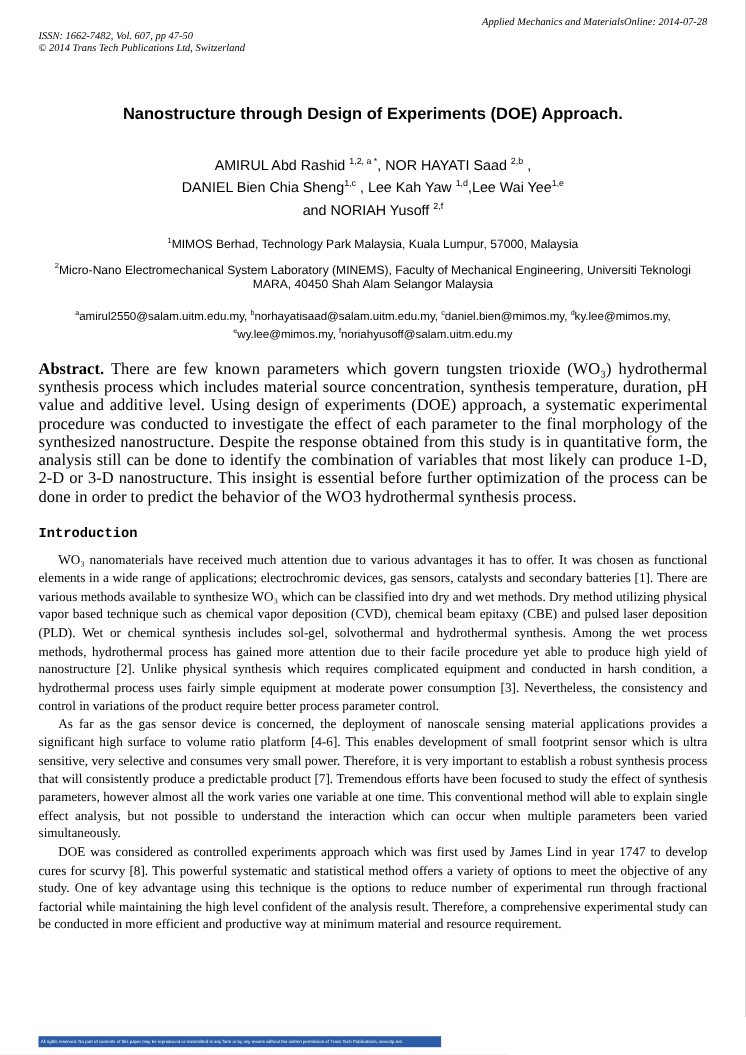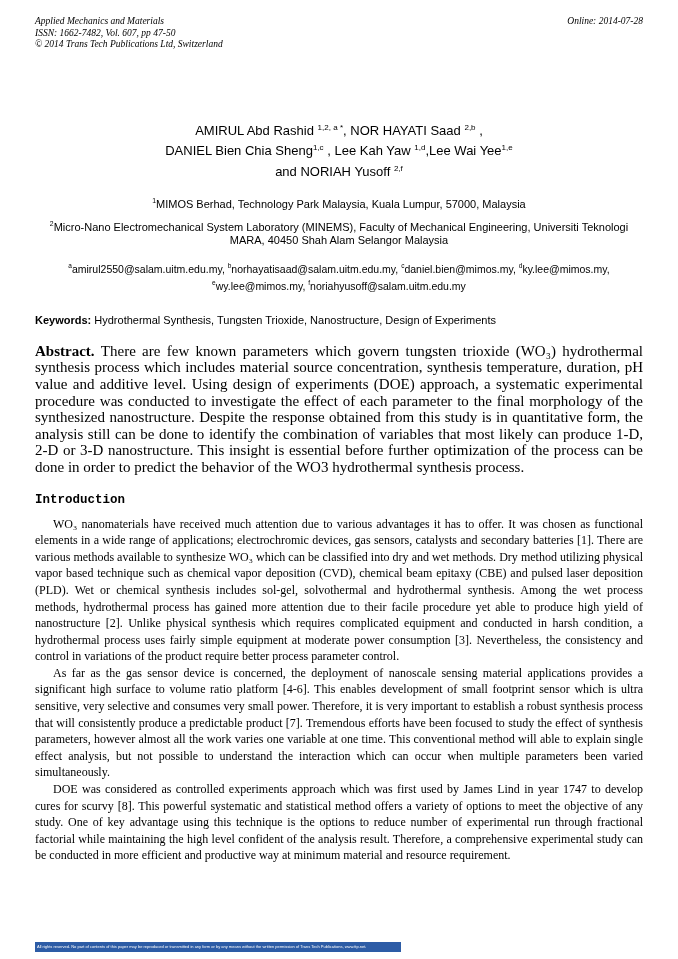--- a/index.html
+++ b/index.html
@@ -9,21 +9,21 @@
     margin:0 auto;
     background:#ffffff;
     box-sizing:border-box;
     padding:16px 35px 0 35px;
     font-family:"Liberation Serif", serif;
     color:#000;
     overflow:hidden;
   }
   
   .hdr { font-style:italic; font-size:9.5px; line-height:11.5px; }
-  .hdr-row { display:flex; justify-content:space-between; }
+  .hdr-row { display:flex; justify-content:flex-end; }
   
   .title {
     font-family:"Liberation Sans", sans-serif;
     font-weight:bold; font-size:15px; line-height:19px;
     text-align:center; margin:24px 18px 0 18px;
   }
   .authors {
     margin-top:25px; text-align:center;
     font-family:"Liberation Sans", sans-serif;
     font-size:13px; line-height:17.5px;
@@ -81,34 +81,34 @@
     <div class="hdr-row">
       <span>Applied Mechanics and Materials</span>
       <span>Online: 2014-07-28</span>
     </div>
     <div>ISSN: 1662-7482, Vol. 607, pp 47-50</div>
     <div>© 2014 Trans Tech Publications Ltd, Switzerland</div>
   </div>
 
   <h1 class="title">
     <br>
+    <span>Nanostructure through Design of Experiments (DOE) Approach.</span>
   </h1>
 
   <div class="authors">
     <div><span>AMIRUL Abd Rashid </span><span class="sup">1,2, a *</span><span>, NOR HAYATI Saad </span><span class="sup">2,b</span><span> ,</span></div>
     <div><span>DANIEL Bien Chia Sheng</span><span class="sup">1,c</span><span> , Lee Kah Yaw </span><span class="sup">1,d</span><span>,Lee Wai Yee</span><span class="sup">1,e</span></div>
     <div><span>and NORIAH  Yusoff </span><span class="sup">2,f</span></div>
   </div>
 
   <div class="affil affil-1"><span class="sup">1</span><span>MIMOS Berhad, Technology Park Malaysia, Kuala Lumpur, 57000, Malaysia</span></div>
   <div class="affil affil-2"><span class="sup">2</span><span>Micro-Nano Electromechanical System Laboratory (MINEMS), Faculty of Mechanical Engineering, Universiti Teknologi MARA, 40450 Shah Alam Selangor Malaysia</span></div>
 
   <div class="emails"><span class="sup">a</span><span>amirul2550@salam.uitm.edu.my, </span><span class="sup">b</span><span>norhayatisaad@salam.uitm.edu.my, </span><span class="sup">c</span><span>daniel.bien@mimos.my, </span><span class="sup">d</span><span>ky.lee@mimos.my, </span><span class="sup">e</span><span>wy.lee@mimos.my, </span><span class="sup">f</span><span>noriahyusoff@salam.uitm.edu.my</span></div>
 
-  <div class="keywords"><span class="b">Keywords: </span><span>Hydrothermal Synthesis, Tungsten Trioxide, Nanostructure, Design of Experiments</span></div>
 
   <p class="abstract"><span class="b">Abstract. </span><span>There are few known parameters which govern tungsten trioxide (WO₃) hydrothermal synthesis process which includes material source concentration, synthesis temperature, duration, pH value and additive level. Using design of experiments (DOE) approach, a systematic experimental procedure was conducted to investigate the effect of each parameter to the final morphology of the synthesized nanostructure. Despite the response obtained from this study is in quantitative form, the analysis still can be done to identify the combination of variables that most likely can produce 1-D, 2-D or 3-D nanostructure. This insight is essential before further optimization of the process can be done in order to predict the behavior of the WO3 hydrothermal synthesis process.</span></p>
 
   <h2 class="section-heading">Introduction</h2>
 
   <p class="body-para">WO₃ nanomaterials have received much attention due to various advantages it has to offer. It was chosen as functional elements in a wide range of applications; electrochromic devices, gas sensors, catalysts and secondary batteries [1]. There are various methods available to synthesize WO₃ which can be classified into dry and wet methods. Dry method utilizing physical vapor based technique such as chemical vapor deposition (CVD), chemical beam epitaxy (CBE) and pulsed laser deposition (PLD). Wet or chemical synthesis includes sol-gel, solvothermal and hydrothermal synthesis. Among the wet process methods, hydrothermal process has gained more attention due to their facile procedure yet able to produce high yield of nanostructure [2]. Unlike physical synthesis which requires complicated equipment and conducted in harsh condition, a hydrothermal process uses fairly simple equipment at moderate power consumption [3]. Nevertheless, the consistency and control in variations of the product require better process parameter control.</p>
   <p class="body-para">As far as the gas sensor device is concerned, the deployment of nanoscale sensing material applications provides a significant high surface to volume ratio platform [4-6]. This enables development of small footprint sensor which is ultra sensitive, very selective and consumes very small power. Therefore, it is very important to establish a robust synthesis process that will consistently produce a predictable product [7]. Tremendous efforts have been focused to study the effect of synthesis parameters, however almost all the work varies one variable at one time. This conventional method will able to explain single effect analysis, but not possible to understand the interaction which can occur when multiple parameters been varied simultaneously.</p>
   <p class="body-para">DOE was considered as controlled experiments approach which was first used by James Lind in year 1747 to develop cures for scurvy [8]. This powerful systematic and statistical method offers a variety of options to meet the objective of any study. One of key advantage using this technique is the options to reduce number of experimental run through fractional factorial while maintaining the high level confident of the analysis result. Therefore, a comprehensive experimental study can be conducted in more efficient and productive way at minimum material and resource requirement.</p>
 
   <div class="license-bar">

